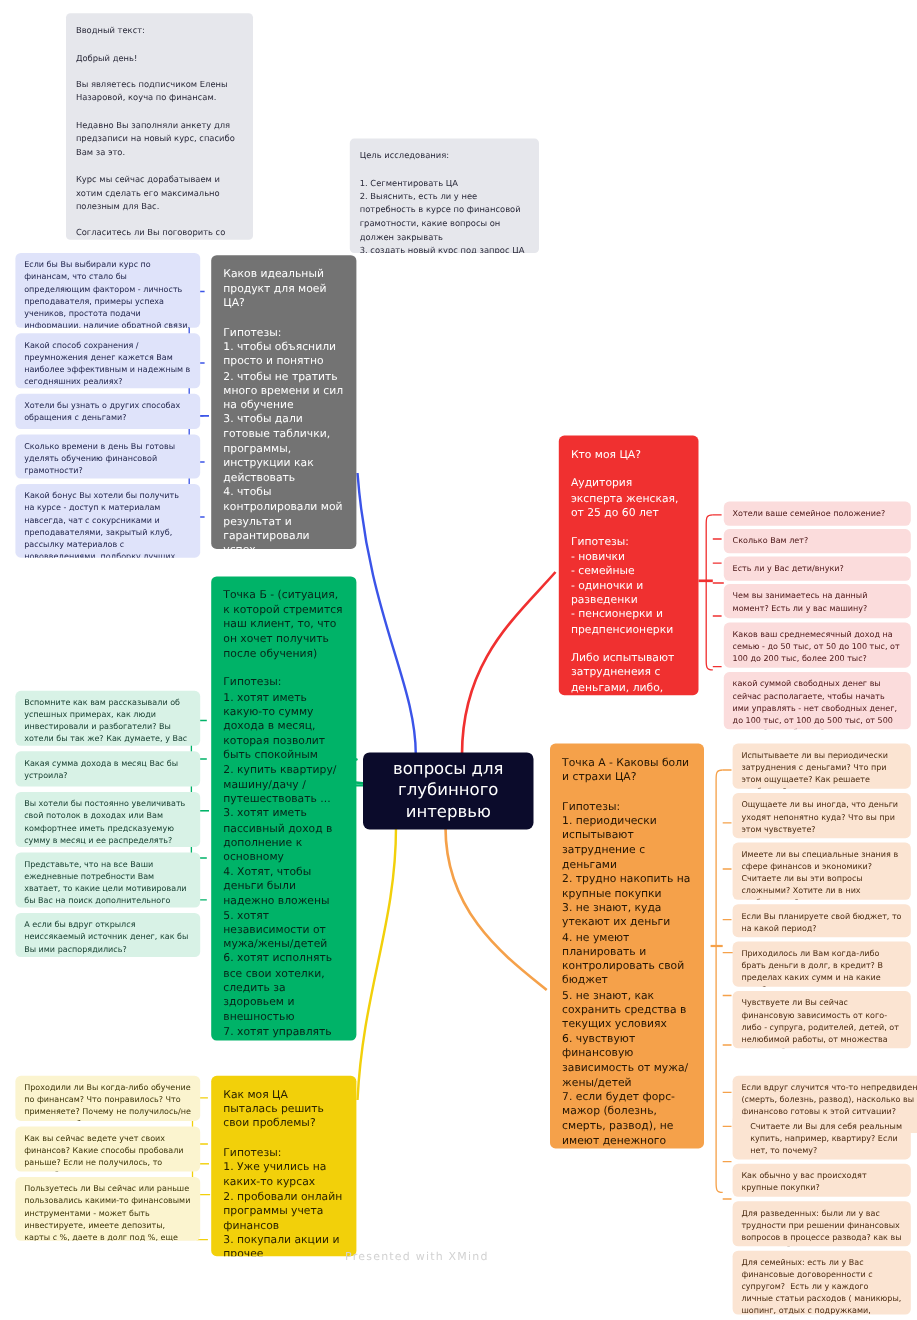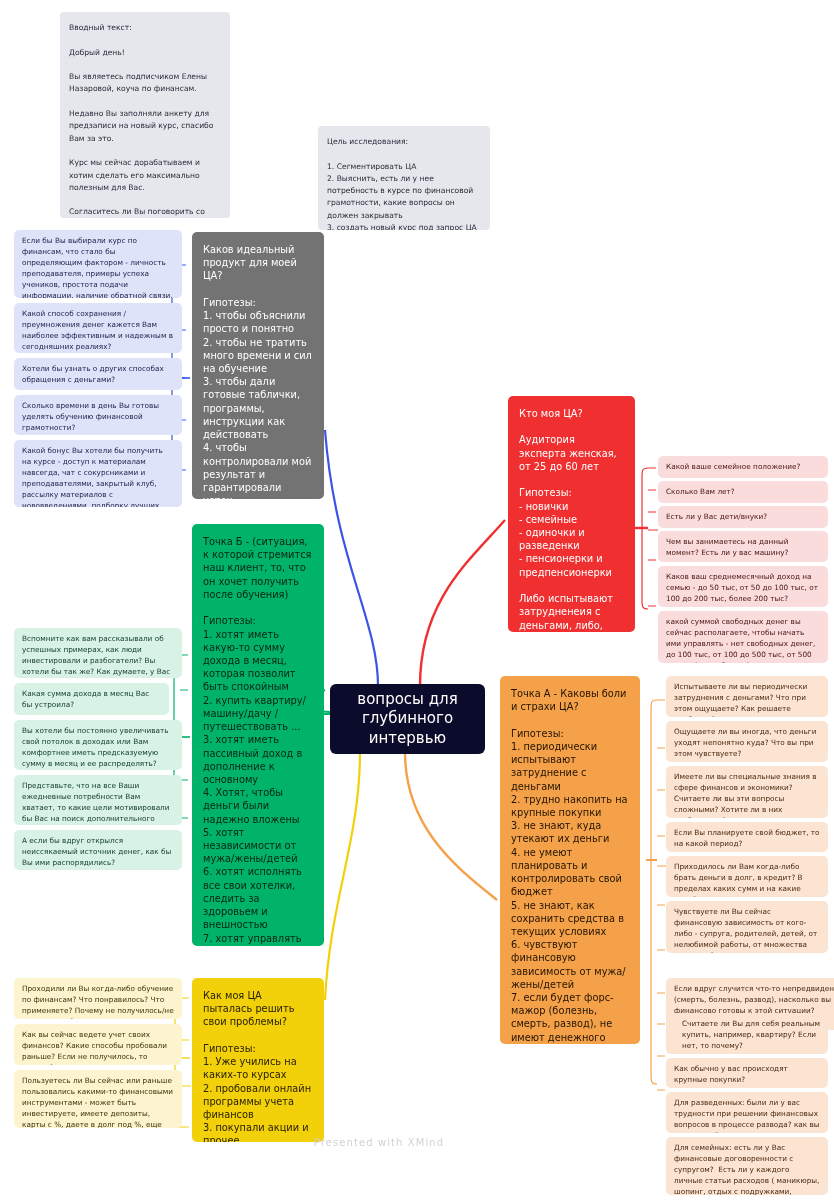--- a/index.html
+++ b/index.html
@@ -177,21 +177,21 @@
 1. хотят иметь какую-то сумму дохода в месяц, которая позволит быть спокойным
 2. купить квартиру/машину/дачу / путешествовать ...
 3. хотят иметь пассивный доход в дополнение к основному
 4. Хотят, чтобы деньги были надежно вложены
 5. хотят независимости от мужа/жены/детей
 6. хотят исполнять все свои хотелки, следить за здоровьем и внешностью
 7. хотят управлять той суммой денег, которая есть и планировать расходы
 8. слышали как кто-то разбогател на инвестировании, хотят так же</div>
 
   <div class="node leaf green" style="left:14px; top:628px; width:168px; height:50px;">Вспомните как вам рассказывали об успешных примерах, как люди инвестировали и разбогатели? Вы хотели бы так же? Как думаете, у Вас получится Почему?</div>
-  <div class="node leaf green" style="left:14px; top:683px; width:155px; height:32px;">Какая сумма дохода в месяц Вас бы устроила?</div>
+  <div class="node leaf green" style="left:14px; top:683px; width:168px; height:32px;">Какая сумма дохода в месяц Вас бы устроила?</div>
   <div class="node leaf green" style="left:14px; top:720px; width:168px; height:50px;">Вы хотели бы постоянно увеличивать свой потолок в доходах или Вам комфортнее иметь предсказуемую сумму в месяц и ее распределять? Почему?</div>
   <div class="node leaf green" style="left:14px; top:775px; width:168px; height:50px;">Представьте, что на все Ваши ежедневные потребности Вам хватает, то какие цели мотивировали бы Вас на поиск дополнительного дохода?</div>
   <div class="node leaf green" style="left:14px; top:830px; width:168px; height:40px;">А если бы вдруг открылся неиссякаемый источник денег, как бы Вы ими распорядились?</div>
 
   <div class="node main-node yellow" style="left:192px; top:978px; width:132px; height:164px;">Как моя ЦА пыталась решить свои проблемы?
 
 Гипотезы:
 1. Уже учились на каких-то курсах
 2. пробовали онлайн программы учета финансов
 3. покупали акции и прочее
@@ -206,21 +206,21 @@
 Аудитория эксперта женская, от 25 до 60 лет
 
 Гипотезы:
 - новички
 - семейные
 - одиночки и разведенки
 - пенсионерки и предпенсионерки
 
 Либо испытывают затрудненеия с деньгами, либо, наоборот, хотят грамотно распорядиться накоплениями</div>
 
-  <div class="node leaf red" style="left:658px; top:456px; width:170px; height:22px;">Какой ваше семейное положение?</div>
+  <div class="node leaf red" style="left:658px; top:456px; width:170px; height:22px;">Хотели ваше семейное положение?</div>
   <div class="node leaf red" style="left:658px; top:481px; width:170px; height:22px;">Сколько Вам лет?</div>
   <div class="node leaf red" style="left:658px; top:506px; width:170px; height:22px;">Есть ли у Вас дети/внуки?</div>
   <div class="node leaf red" style="left:658px; top:531px; width:170px; height:31px;">Чем вы занимаетесь на данный момент? Есть ли у вас машину?</div>
   <div class="node leaf red" style="left:658px; top:566px; width:170px; height:41px;">Каков ваш среднемесячный доход на семью - до 50 тыс, от 50 до 100 тыс, от 100 до 200 тыс, более 200 тыс?</div>
   <div class="node leaf red" style="left:658px; top:611px; width:170px; height:52px;">какой суммой свободных денег вы сейчас располагаете, чтобы начать ими управлять - нет свободных денег, до 100 тыс, от 100 до 500 тыс, от 500 тыс до 1 млн, более 1 млн</div>
 
   <div class="node main-node orange" style="left:500px; top:676px; width:140px; height:368px;">Точка А - Каковы боли и страхи ЦА?
 
 Гипотезы:
 1. периодически испытывают затруднение с деньгами

